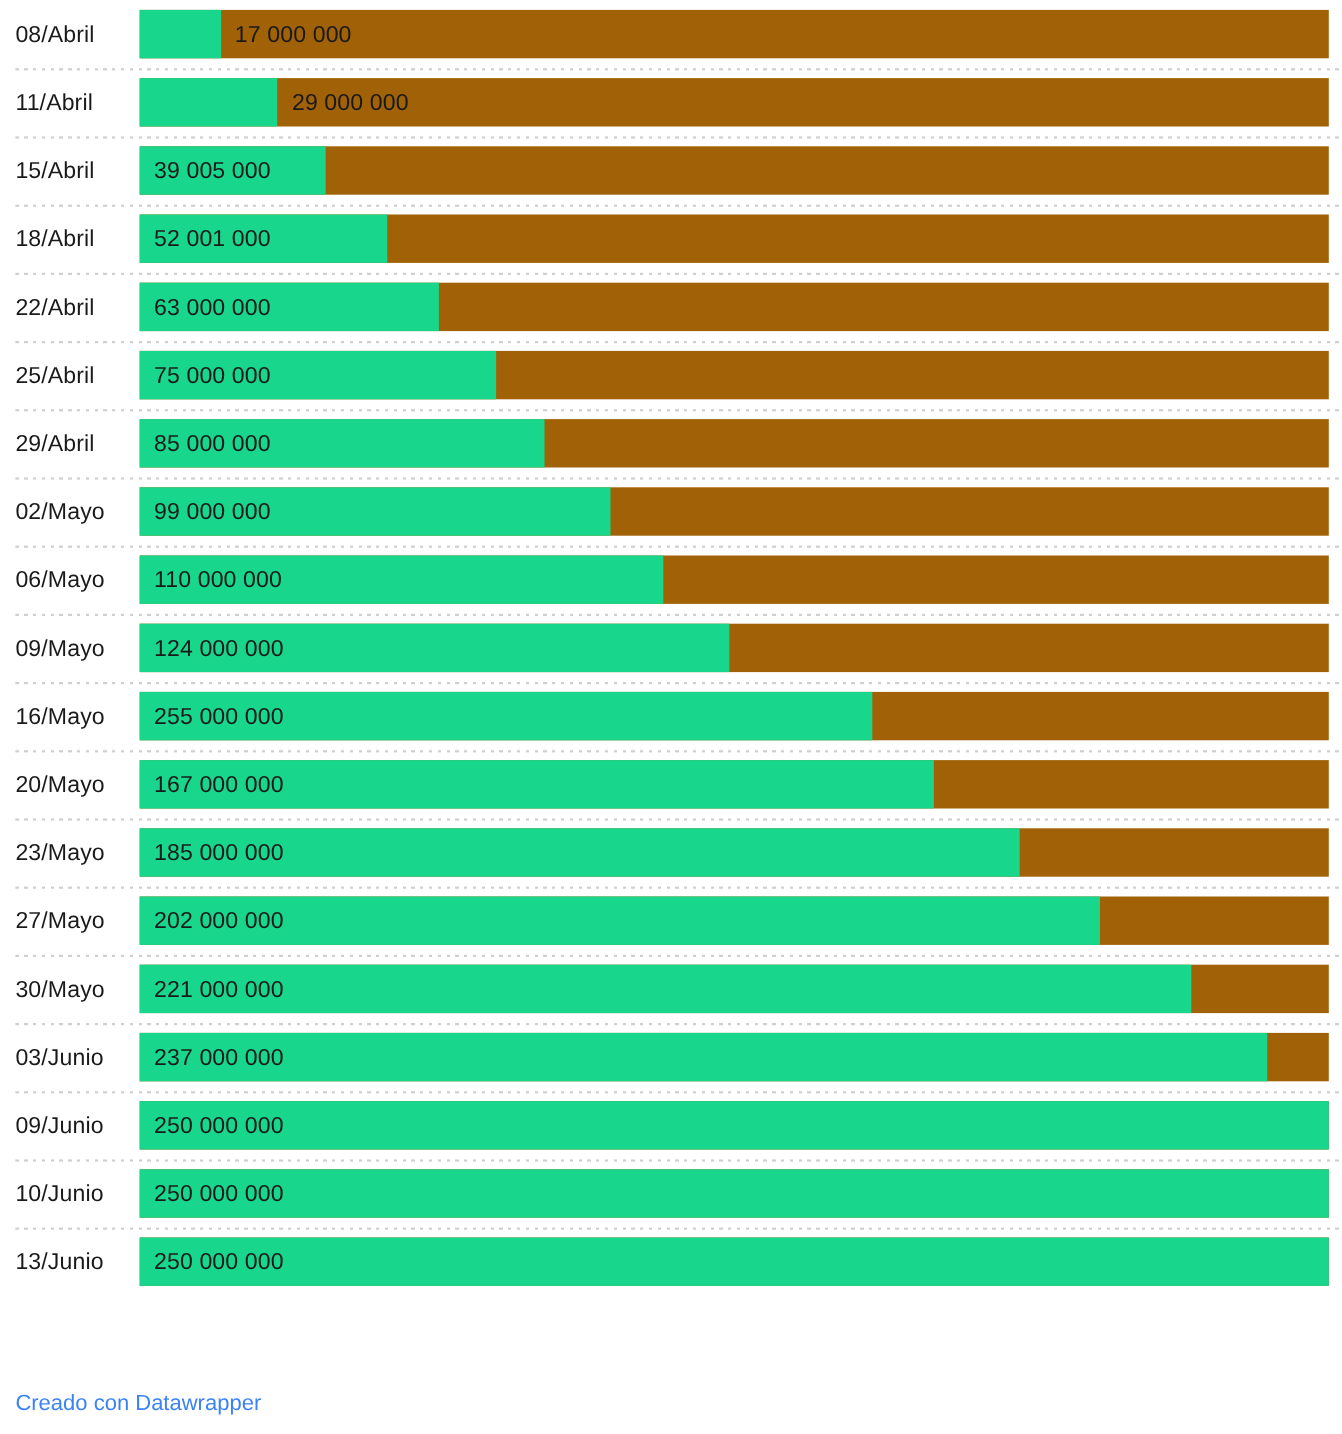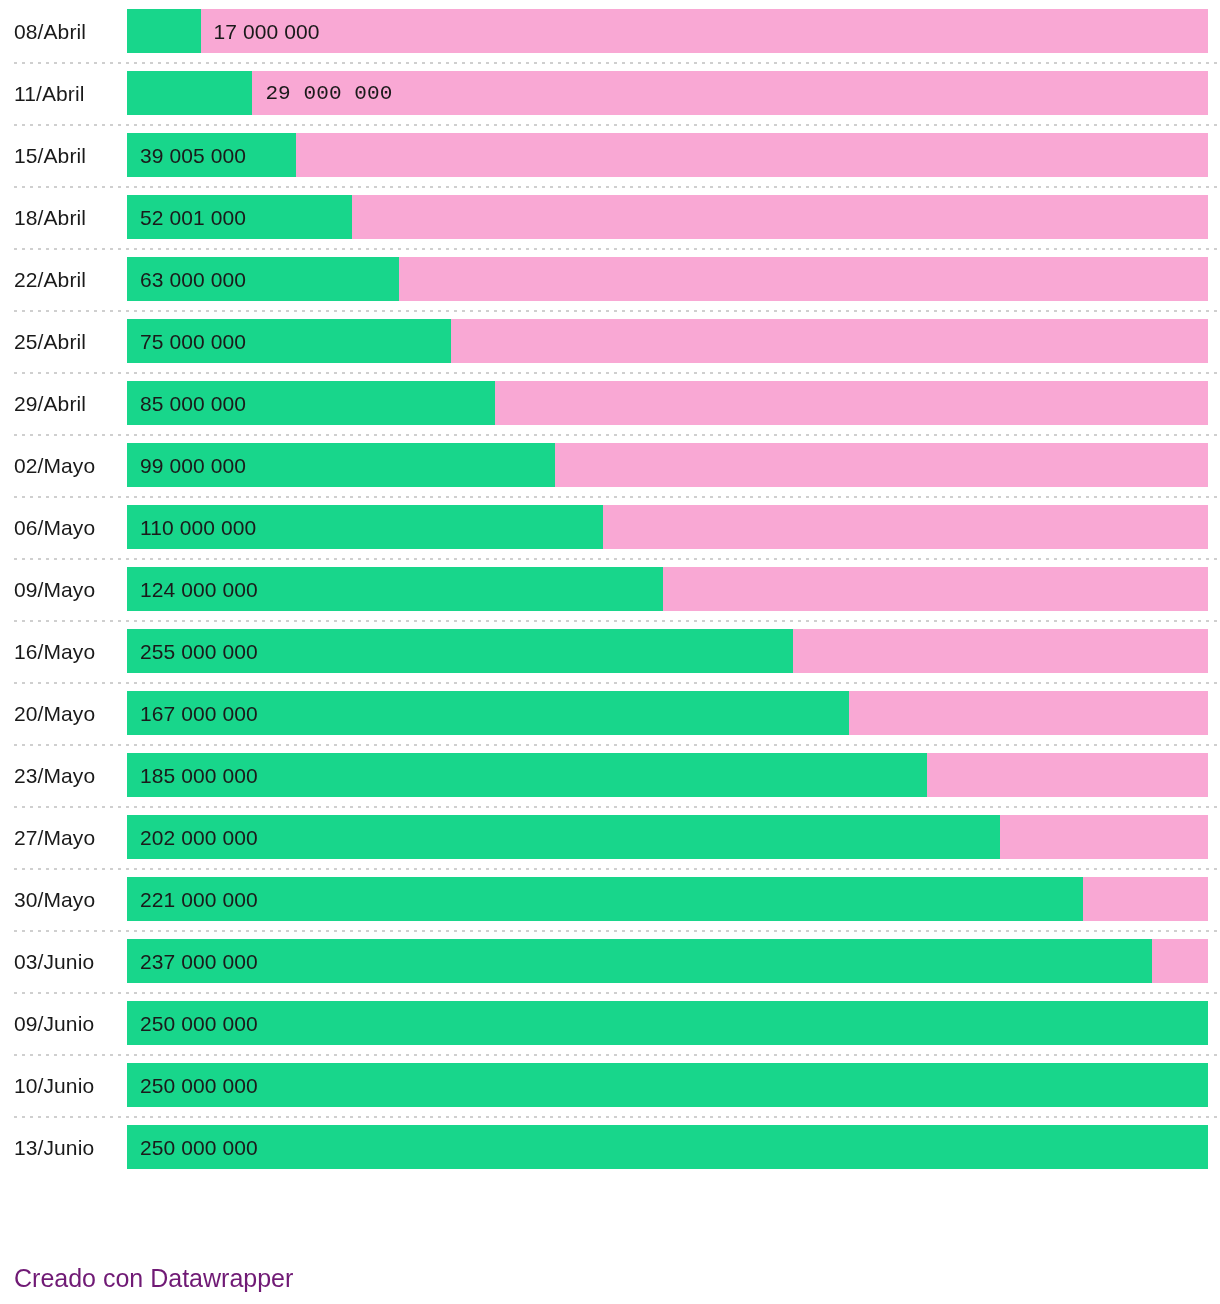--- a/index.html
+++ b/index.html
@@ -69,21 +69,21 @@
     color: #1a1a1a;
     white-space: nowrap;
   }
 
   .track {
     position: absolute;
     left: 127px;
     width: 1081px;
     top: 9px;
     height: 44px;
-    background: #f9a8d4;
+    background: #a16207;
   }
 
   .bar-fill {
     position: absolute;
     left: 0;
     top: 0;
     height: 44px;
     background: #18d68b;
   }
 
@@ -104,44 +104,44 @@
   }
   .bar-value.outside {
     left: 0;
     padding-left: 13px;
   }
 
   #chart-footer {
     position: absolute;
     left: 14px;
     top: 1266px;
-    font-size: 25px;
+    font-size: 20px;
     line-height: 1;
-    color: #701a75;
+    color: #3b82f6;
     white-space: nowrap;
   }
 </style>
 </head>
 <body>
 
 <div id="chart-root">
 
   <div id="bar-list">
       <div class="bar-row">
         <div class="row-label">08/Abril</div>
         <div class="track">
           <div class="bar-fill" style="width: 6.8%; background: rgb(24, 214, 139);"></div>
           <div class="bar-value outside" style="left: 6.8%;">17 000 000</div>
         </div>
       </div>
       <div class="bar-row">
         <div class="row-label">11/Abril</div>
         <div class="track">
           <div class="bar-fill" style="width: 11.6%; background: rgb(24, 214, 139);"></div>
-          <div class="bar-value outside" style="left: 11.6%; font-family: Liberation Mono, monospace;">29 000 000</div>
+          <div class="bar-value outside" style="left: 11.6%;">29 000 000</div>
         </div>
       </div>
       <div class="bar-row">
         <div class="row-label">15/Abril</div>
         <div class="track">
           <div class="bar-fill" style="width: 15.6%; background: rgb(24, 214, 139);"></div>
           <div class="bar-value inside">39 005 000</div>
         </div>
       </div>
       <div class="bar-row">

